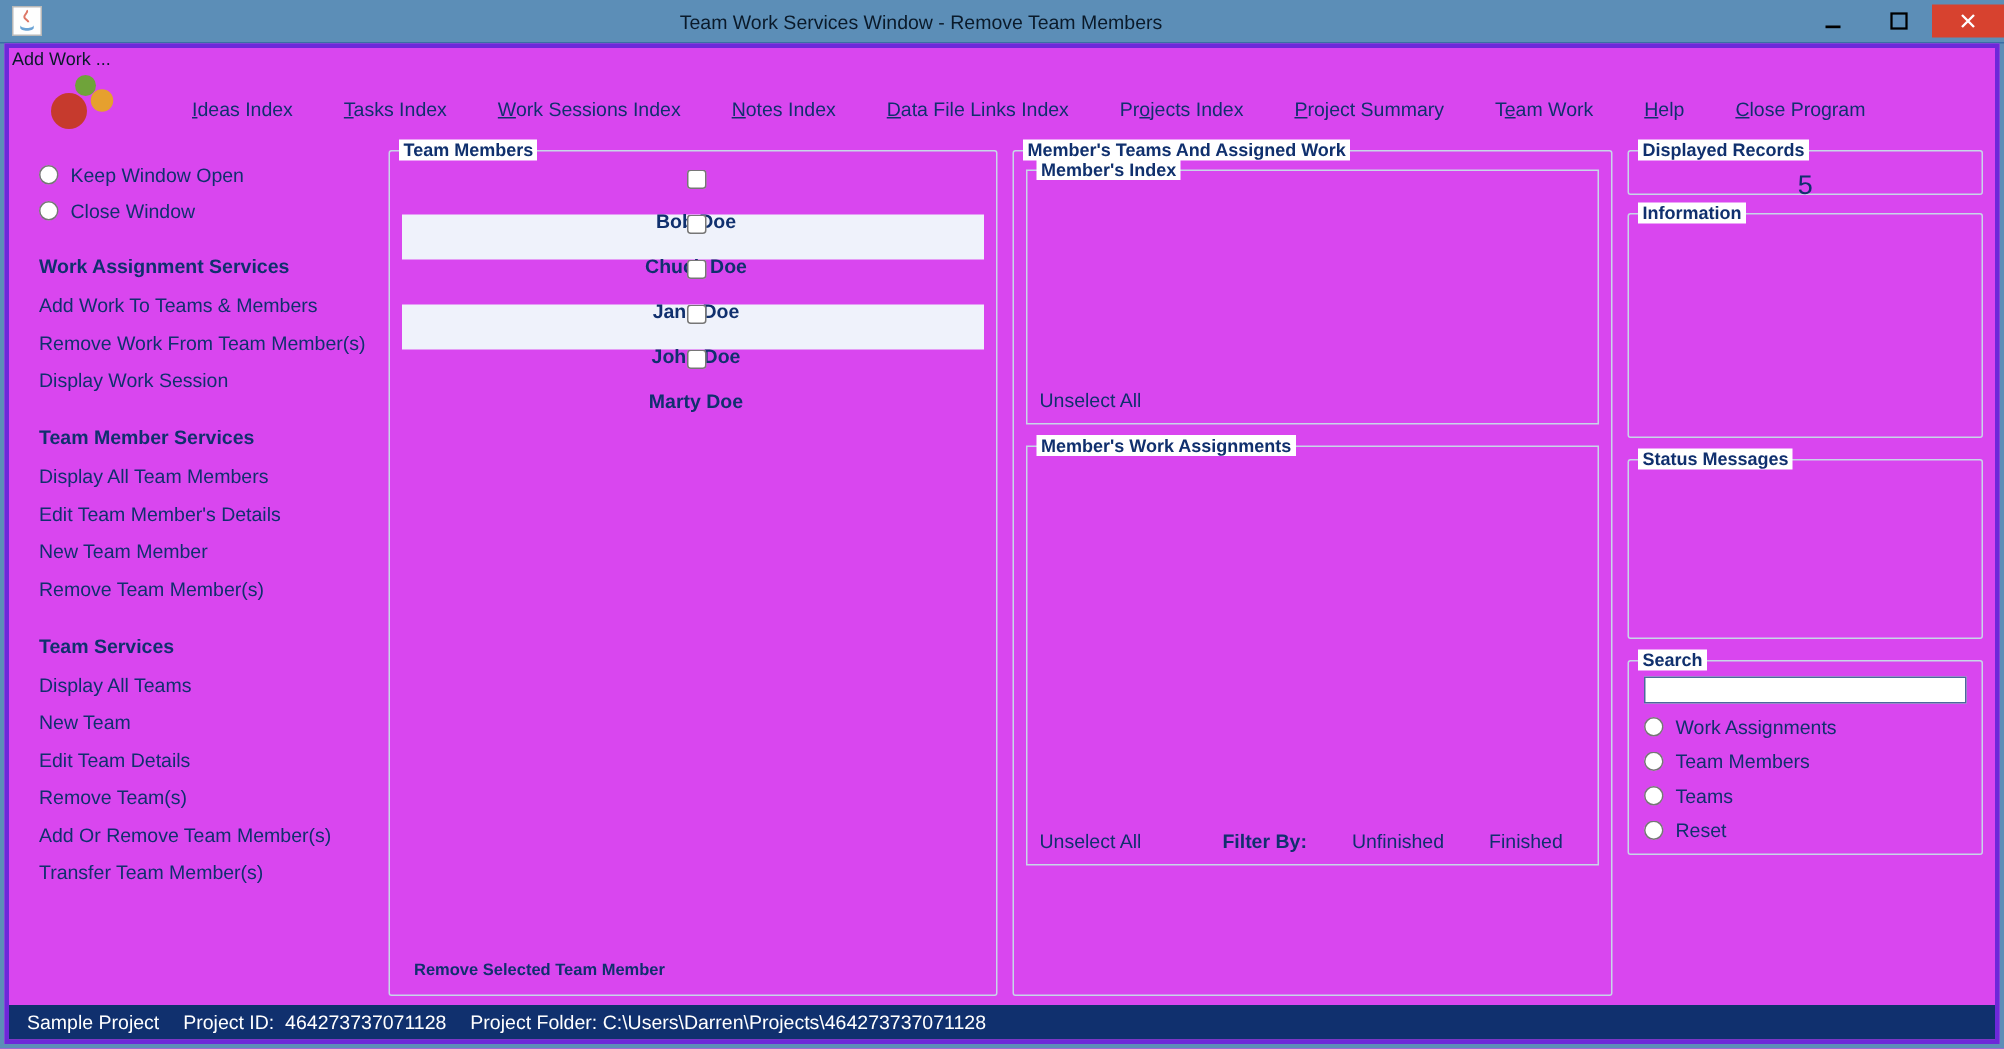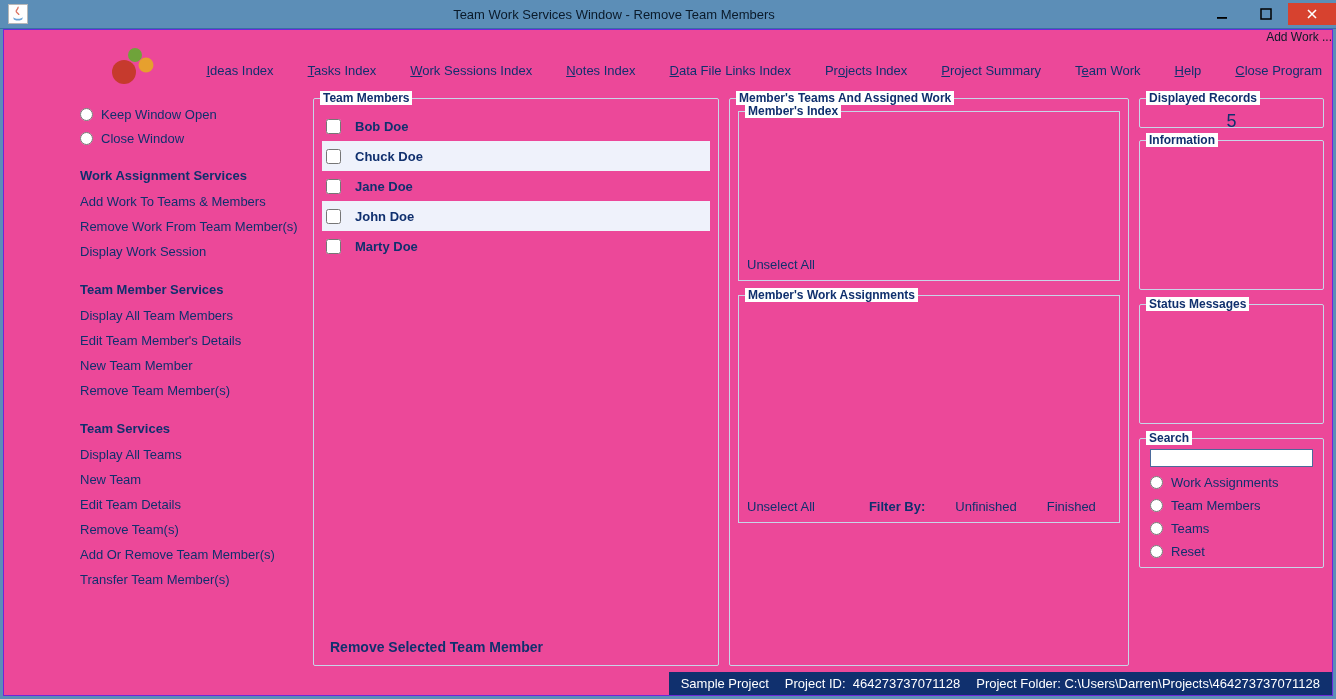--- a/index.html
+++ b/index.html
@@ -42,27 +42,26 @@
     display:flex;align-items:center;justify-content:center;
     color: #000;
     font-size: 14px;
   }
   .titlebar .win-btn.close { background:#d7422f; color:#fff; width:48px; height:22px; margin-top:0;}
   .titlebar .win-btn svg { width:12px; height:12px; }
 
   
   .chrome {
     flex:1;
-    background: #ec4899;
+    background: #d946ef;
     margin: 0 3px 3px 3px;
-    border: 1px solid #6d28d9;
+    border: 3px solid #6d28d9;
     display:flex;
     flex-direction: column;
     overflow: hidden;
-    align-items: flex-end;
   }
 
   .addwork-strip {
     height: 14px;
     padding-left: 2px;
     font-size: 12px;
     color: #0a1a2a;
   }
 
   
@@ -139,44 +138,45 @@
   }
   .member-row {
     height: 30px;
     display:flex;
     align-items:center;
     gap: 14px;
     padding-left: 4px;
     font-weight: bold;
     color:#10306e;
     font-size: 13px;
+    flex-direction: column;
   }
   .member-row.alt { background:#eff2fb; }
   .member-row input[type=checkbox]{ width:15px;height:15px;border:1px solid #7a9; }
   .member-footer {
     padding: 8px 0 2px 8px;
-    font-weight:bold;color:#10306e;font-size:14px;
+    font-weight:bold;color:#10306e;font-size:11px;
     cursor:pointer;
   }
 
   .col-mid {
     width: 400px;
     display:flex;flex-direction:column;
   }
   .inner-panel {
     border: 1px solid #c8d5e8;
     position: relative;
     padding: 8px 8px 8px 8px;
   }
   .inner-panel > .legend {
     position:absolute; top:-8px; left:6px; background:#fff; padding:0 3px;
     font-weight:bold;color:#10306e;font-size:12px;
   }
   .inner-teams { height: 170px; display:flex; flex-direction:column; }
-  .inner-work { margin-top: 14px; height: 228px; display:flex; flex-direction:column; }
+  .inner-work { margin-top: 14px; height: 280px; display:flex; flex-direction:column; }
   .inner-teams .space, .inner-work .space { flex:1; }
   .unselect-row { display:flex; align-items:center; gap:30px; font-size:13px; color:#10306e; }
   .unselect-link { cursor:pointer; }
   .filterby { font-weight:bold; margin-left: 24px; }
 
   .col-right {
     flex:1;
     display:flex;
     flex-direction:column;
   }

